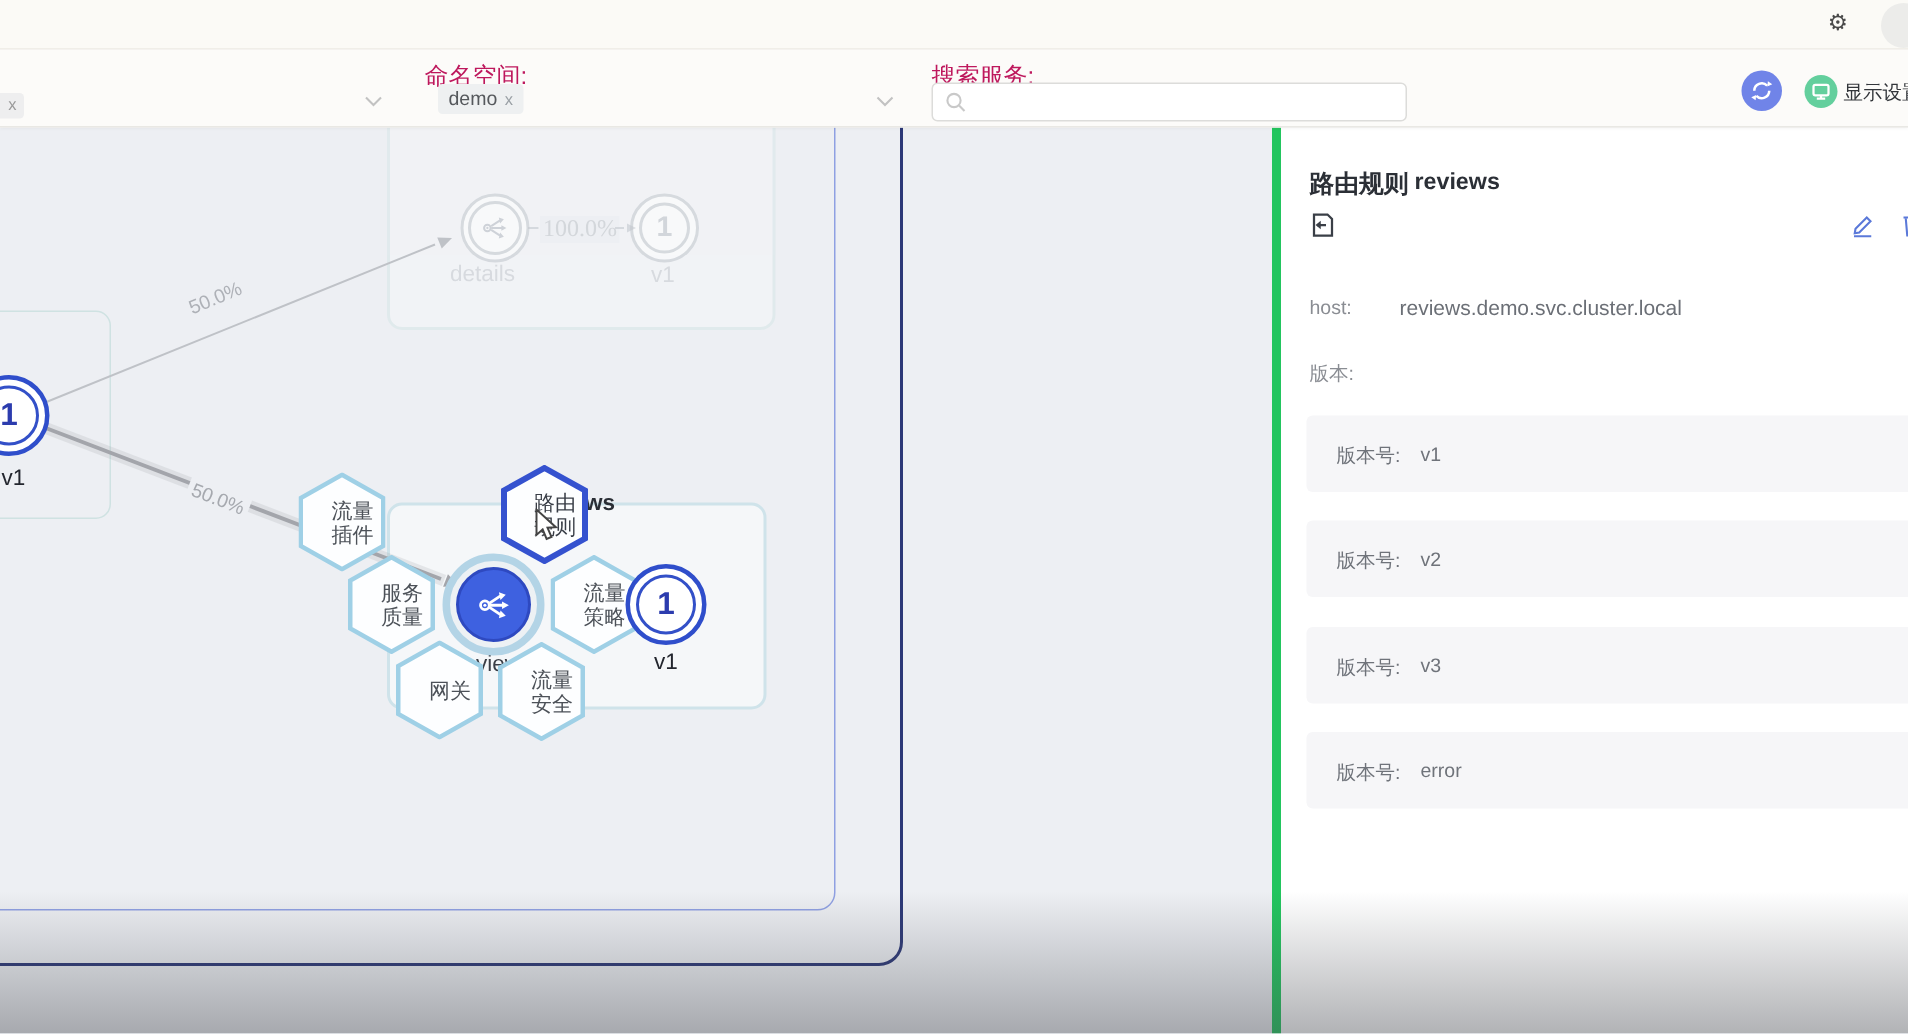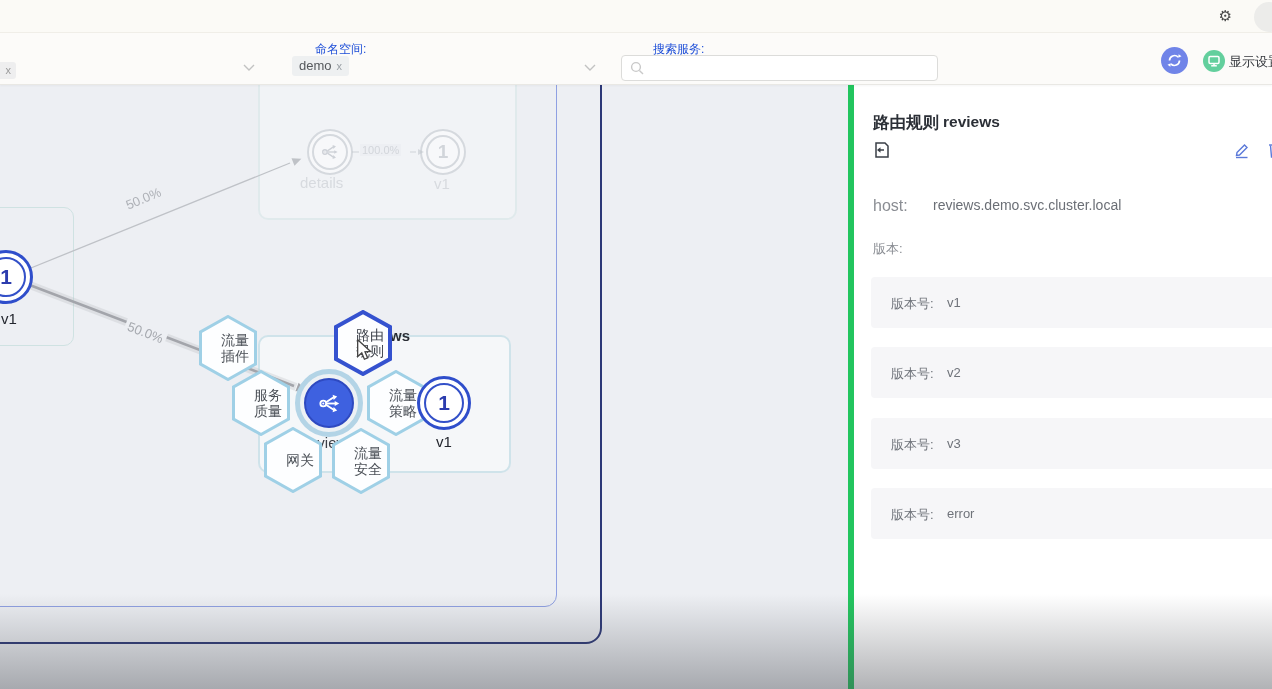--- a/index.html
+++ b/index.html
@@ -17,21 +17,21 @@
   
   .toolbar { position:absolute; left:0; top:33px; width:100%; height:52px;
     background:#fcfbf9; border-bottom:1px solid #e9e8e4;
     box-shadow:0 1px 2px rgba(0,0,0,.04); z-index:19; }
   .cut-chip { position:absolute; left:-6px; top:29px; width:22px; height:17px;
     background:#eeeeef; border-radius:3px; color:#9a9a9a; font-size:11px;
     text-align:right; padding-right:5px; line-height:16px; }
   .chev { position:absolute; width:12px; height:8px; }
   .chev.c1 { left:243px; top:31px; }
   .chev.c2 { left:584px; top:31px; }
-  .tb-label { position:absolute; font-size:12px; color:#1d4ed8;margin-left:32px; }
+  .tb-label { position:absolute; font-size:16px; color:#be185d; }
   .ns-label { left:283px; top:8px; }
   .search-label { left:621px; top:8px;text-align:right; }
   .tag { position:absolute; left:292px; top:23px; background:#eef0f1; border-radius:3px;
     font-size:13px; color:#55585c; padding:2px 7px 3px 7px; }
   .tag .x { color:#9aa0a5; font-size:11px; margin-left:5px; }
   .search-box { position:absolute; left:621px; top:22px; width:317px; height:26px;
     background:#fff; border:1px solid #dcdcda; border-radius:4px; }
   .search-box svg { position:absolute; left:8px; top:5px; }
   .search-input { position:absolute; left:28px; top:1px; width:280px; height:22px;
     border:none; outline:none; font-size:13px; color:#555; background:transparent; }
@@ -61,21 +61,21 @@
   .faded-group { position:absolute; left:0; top:0; opacity:.6; z-index:1; }
   .box-details { left:258px; top:-28px; width:259px; height:163px;
     border:2px solid #d9e7e9; background:rgba(255,255,255,.38); border-radius:10px; }
 
   .edges { position:absolute; left:0; top:0; width:848px; height:604px; z-index:1; }
 
   .edge-label { position:absolute; font-size:13px; color:#aeb1b7;
     background:#edeff3; padding:0 3px; z-index:1; }
   .el-a { left:122px; top:106px; transform:rotate(-22.5deg); }
   .el-b { left:124px; top:240px; transform:rotate(21deg); color:#a6a9af; }
-  .el-c { position:absolute; left:360px; top:59px; font-size:11px; color:#c2c6cc; padding:0 2px; }
+  .el-c { position:absolute; left:360px; top:59px; font-size:16px; color:#c2c6cc; padding:0 2px;font-family:Liberation Serif, serif; }
 
   
   .glabel { position:absolute; font-size:15px; z-index:1; white-space:nowrap; }
   .lbl-reviews-box { left:355px; top:242px; font-weight:bold; color:#2a2e35; }
   .lbl-reviews-node { left:304px; top:349px; color:#3a3e46; width:50px; text-align:center; }
   .lbl-details { left:300px; top:89px; color:#c9cdd2; width:60px; text-align:left; }
   .lbl-details-v1 { left:417px; top:90px; color:#c9cdd2; width:50px; text-align:center; }
   .lbl-rv1 { left:419px; top:348px; color:#23262e; width:50px; text-align:center; z-index:2; }
   .lbl-lv1 { left:-16px; top:225px; color:#23262e; width:50px; text-align:center; z-index:2; }
 
@@ -120,21 +120,21 @@
   .cursor { position:absolute; left:356px; top:254px; z-index:6; }
 
   
   .p-title { position:absolute; left:19px; top:27px; font-size:16.5px;
     font-weight:bold; color:#2b2f36; }
   .p-service { position:absolute; left:89px; top:28px; font-size:15.5px;
     font-weight:bold; color:#2b2f36; }
   .icon-yaml { position:absolute; left:19px; top:56px; }
   .icon-edit { position:absolute; left:379px; top:57px; }
   .icon-trash { position:absolute; left:413px; top:56px; }
-  .host-label { position:absolute; left:19px; top:112px; font-size:16px; color:#8a8d93;text-align:right; }
+  .host-label { position:absolute; left:19px; top:112px; font-size:13px; color:#8a8d93;text-align:right; }
   .host-value { position:absolute; left:79px; top:112px; font-size:14px; color:#6b6f76; }
   .versions-label { position:absolute; left:19px; top:155px; font-size:13px; color:#8a8d93; }
   .vcard { position:absolute; left:17px; width:412px; height:51px;
     background:#f6f6f8; border-radius:4px; }
   .vc-0 { top:192px; } .vc-1 { top:262px; } .vc-2 { top:333px; } .vc-3 { top:403px; }
   .vcard .vl { position:absolute; left:20px; top:18px; font-size:13px; color:#6f737a; }
   .vcard .vv { position:absolute; left:76px; top:18px; font-size:13px; color:#6f737a; }
 
   
   .bottom-fade { position:absolute; left:0; top:594px; width:100%; height:95px;

